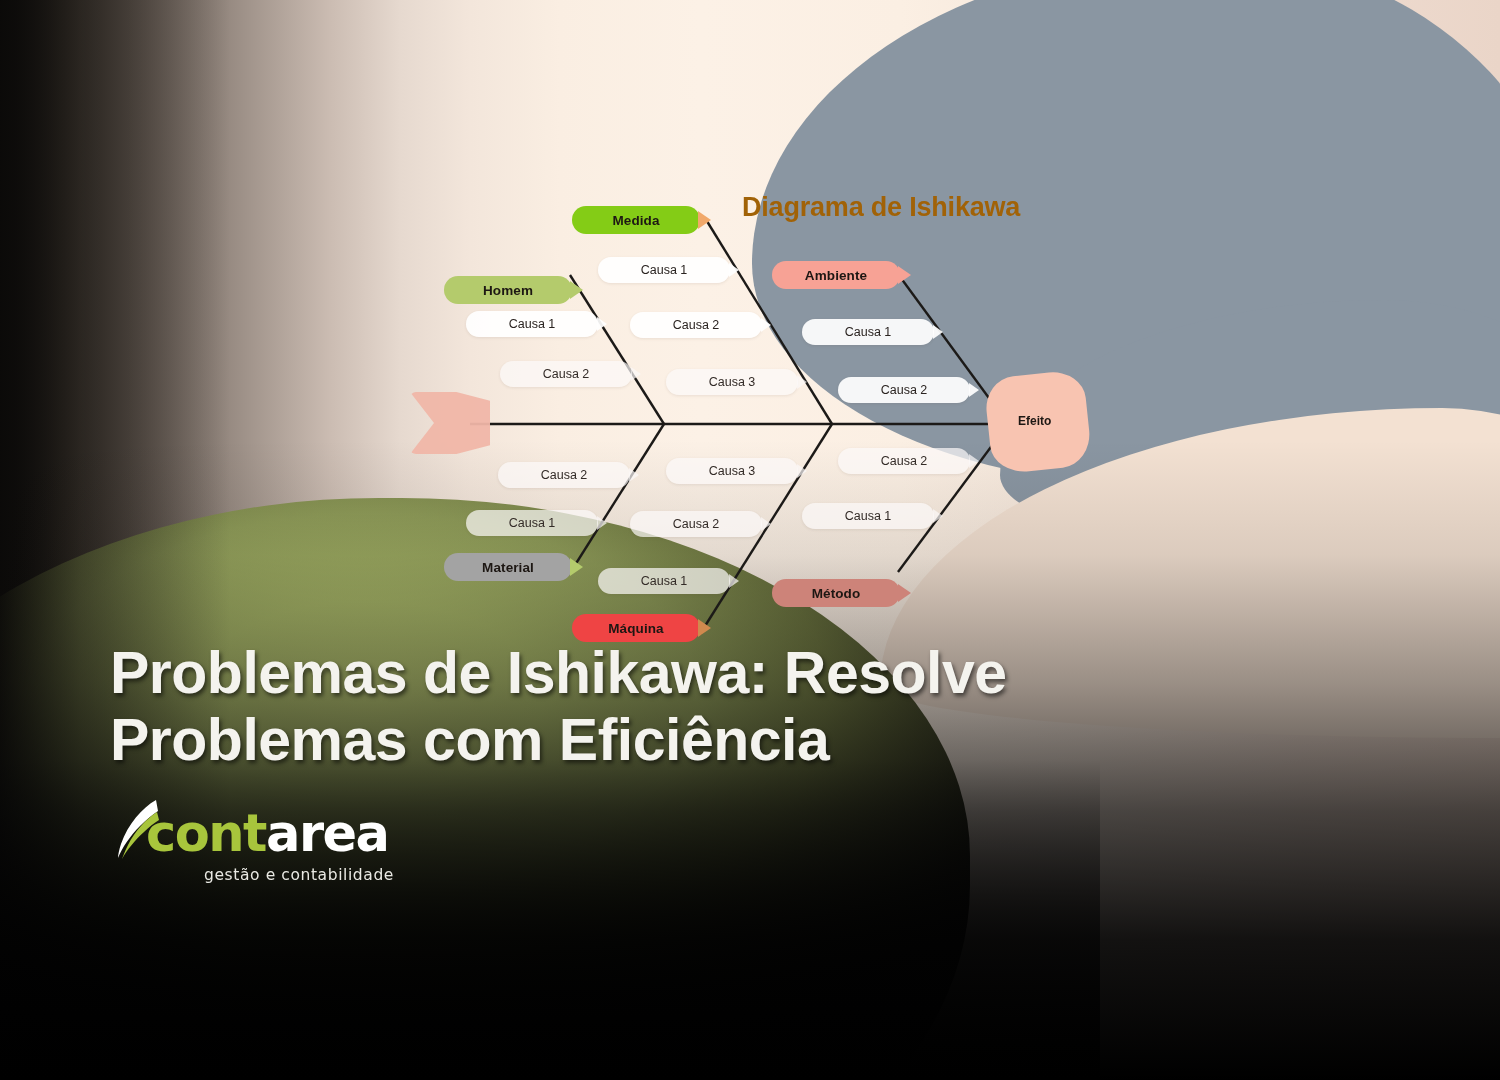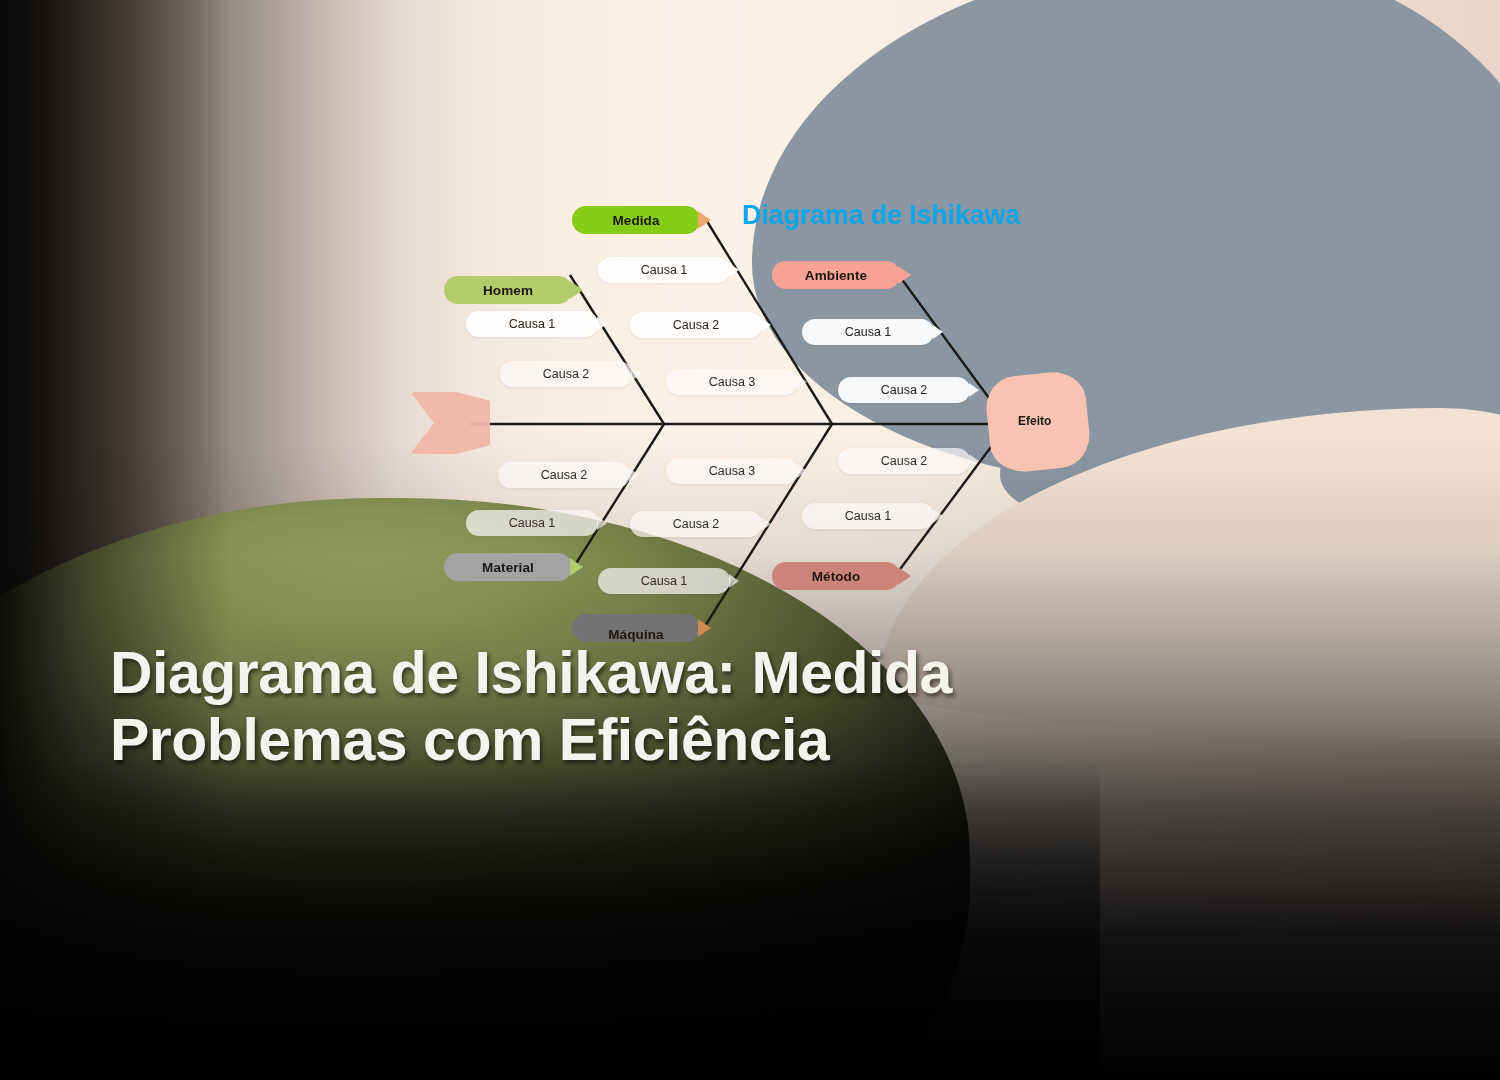--- a/index.html
+++ b/index.html
@@ -95,21 +95,21 @@
     width:0; height:0;
     border-top:9px solid transparent;
     border-bottom:9px solid transparent;
     border-left:13px solid currentColor;
   }
 
   .cat-homem   { background:#b4cb6c; color:#b4cb6c; }
   .cat-medida  { background:#84cc16; color:#f1a86a; }
   .cat-ambiente{ background:#f7a295; color:#f7a295; }
   .cat-material{ background:#a3a3a3; color:#b4cb6c; }
-  .cat-maquina { background:#737373; color:#d0894e;align-items:flex-end; }
+  .cat-maquina { background:#ef4444; color:#d0894e; }
   .cat-metodo  { background:#cd8379; color:#cd8379; }
   .pill span.lbl{ color:#1d1713; position:relative; z-index:2; padding:0 16px; }
 
   .cause{
     position:absolute;
     display:flex; align-items:center; justify-content:center;
     height:26px; border-radius:13px;
     font-size:12.5px; font-weight:400; color:#2a2320;
     white-space:nowrap;
     background:rgba(255,255,255,0.92);
@@ -142,22 +142,22 @@
     border-radius:30% 34% 30% 36% / 34% 30% 36% 30%;
     transform:rotate(-6deg);
   }
   .efeito-lbl{
     position:absolute; left:1018px; top:414px;
     font-size:12px; font-weight:700; color:#1d1713;
     z-index:6;
   }
 
   .diagram-title{
-    position:absolute; left:742px; top:200px;
-    font-size:27px; font-weight:700; color:#0ea5e9;
+    position:absolute; left:742px; top:192px;
+    font-size:27px; font-weight:700; color:#a16207;
     letter-spacing:-.2px;
   }
 
   
   .headline{
     position:absolute; left:110px; top:640px;
     width:1000px;
     font-size:59px; line-height:1.13;
     font-weight:700;
     color:#f4f3ee;
@@ -239,21 +239,21 @@
     <div class="pill cat-material" style="left:444px; top:553px; width:128px;">
       <span class="lbl">Material</span>
       <i class="tip"></i>
     </div>
 
     <div class="pill cat-maquina" style="left:572px; top:614px; width:128px;">
       <span class="lbl">Máquina</span>
       <i class="tip"></i>
     </div>
 
-    <div class="pill cat-metodo" style="left:772px; top:562px; width:128px;">
+    <div class="pill cat-metodo" style="left:772px; top:579px; width:128px;">
       <span class="lbl">Método</span>
       <i class="tip"></i>
     </div>
 
     <div class="cause" style="left:466px; top:311px; width:132px;">
       <span>Causa 1</span>
       <i class="ctip"></i>
     </div>
     <div class="cause dim" style="left:500px; top:361px; width:132px;">
       <span>Causa 2</span>
@@ -309,18 +309,30 @@
       <i class="ctip"></i>
     </div>
     <div class="cause dim" style="left:802px; top:503px; width:132px;">
       <span>Causa 1</span>
       <i class="ctip"></i>
     </div>
 
   </div>
 
   <div class="headline">
-    <div>Diagrama de Ishikawa: Medida</div>
+    <div>Problemas de Ishikawa: Resolve</div>
     <div>Problemas com Eficiência</div>
   </div>
 
+  <div class="logo">
+    <div class="logo-word">
+      <svg class="logo-swoosh" viewBox="0 0 46 62">
+        <path d="M40 2 C26 10, 12 26, 5 46 C3 52, 2 57, 2 60 C6 50, 14 38, 24 28 C30 22, 36 17, 42 13 Z" fill="#ffffff"></path>
+        <path d="M41 14 C30 21, 19 33, 12 47 C9 53, 7 58, 6 61 C11 52, 19 42, 28 34 C33 29, 38 25, 43 22 Z" fill="#a8c53c"></path>
+      </svg>
+      <div class="logo-text">
+        <span class="logo-cont">cont</span><span class="logo-area">area</span>
+      </div>
+    </div>
+    <div class="logo-tag">gestão e contabilidade</div>
+  </div>
 
 </div>
 
 </body></html>

